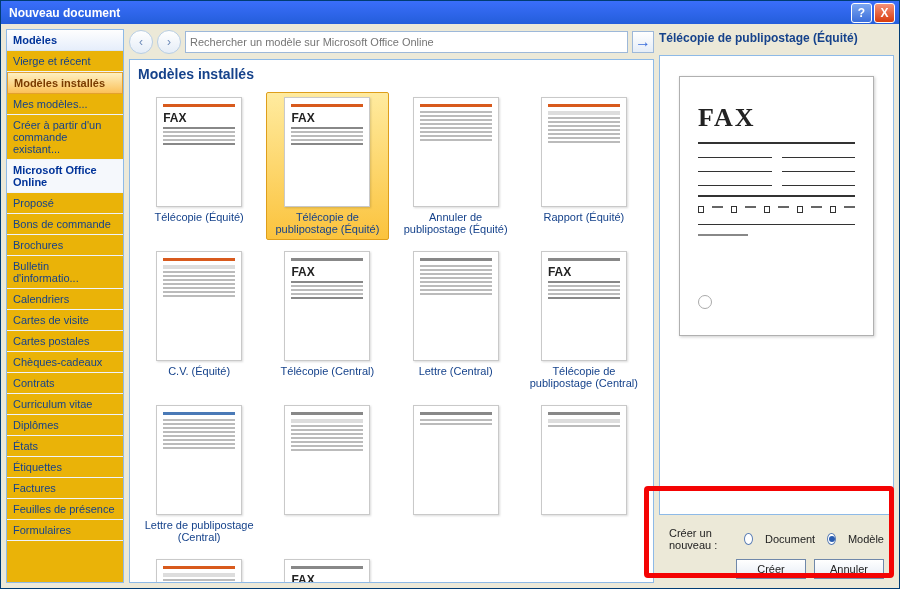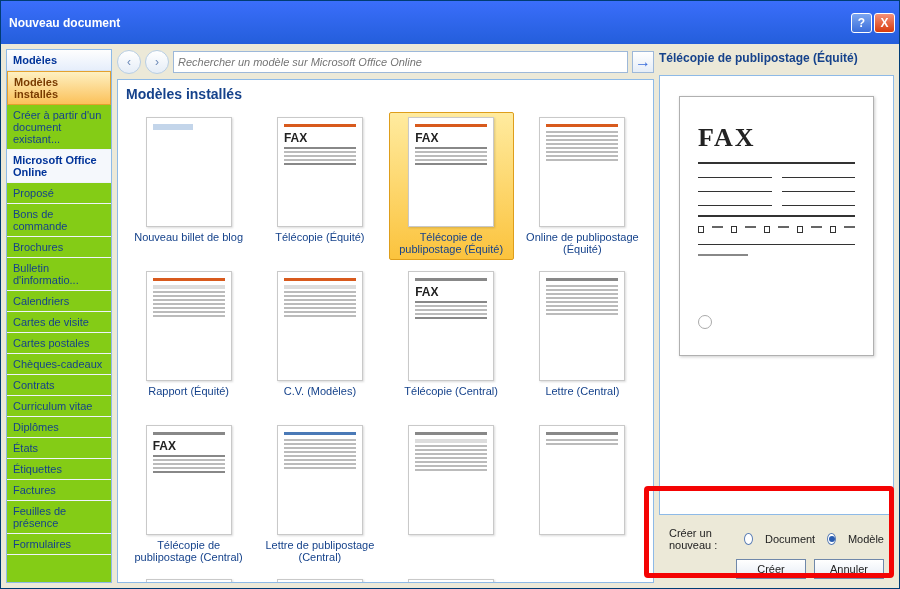--- a/index.html
+++ b/index.html
@@ -1,39 +1,39 @@
 <!DOCTYPE html>
 <html><head>
 <meta charset="utf-8">
 <style>
   * { box-sizing: border-box; margin: 0; padding: 0; font-family: Tahoma, Arial, sans-serif; }
   body { background: #fff; width: 900px; height: 589px; overflow: hidden; position: relative; }
 
   .window { width: 900px; height: 589px; border: 1px solid #003c74; background: #ece9d8; display: flex; flex-direction: column; }
 
-  .titlebar { height: 43px; background: linear-gradient(to bottom,#3a6efb 0%,#245edb 100%); display: flex; align-items: center; padding: 0 4px; color: #fff; font-size: 12px; font-weight: bold; }
+  .titlebar { height: 23px; background: linear-gradient(to bottom,#3a6efb 0%,#245edb 100%); display: flex; align-items: center; padding: 0 4px; color: #fff; font-size: 12px; font-weight: bold; }
   .titlebar .title { flex: 1; padding-left: 4px; }
   .titlebar .sysbtn { width: 21px; height: 20px; margin-left: 2px; border-radius: 3px; display: flex; align-items: center; justify-content: center; font-size: 12px; font-weight: bold; cursor: pointer; }
   .titlebar .help { background: linear-gradient(#7ba6f0,#3b6edb); border:1px solid #fff; }
   .titlebar .close { background: linear-gradient(#f59179,#d83b0c); border:1px solid #fff; }
 
   .body { flex: 1; display: flex; padding: 5px; gap: 5px; overflow: hidden; }
 
-  .sidebar { width: 106px; background: #84cc16; border: 1px solid #8ebae7; display: flex; flex-direction: column; font-size: 11px; }
+  .sidebar { width: 118px; background: #eab308; border: 1px solid #8ebae7; display: flex; flex-direction: column; font-size: 11px; }
   .sidebar-header { padding: 4px 6px; font-weight: bold; color: #003399; border-bottom: 1px solid #d6e4f4; background: linear-gradient(#fefefe,#e6eefb); }
   .sidebar-items { flex: 1; overflow-y: auto; }
   .sidebar-item { padding: 4px 6px; color: #15428b; cursor: pointer; border-bottom: 1px solid #eef3fb; white-space: normal; }
   .sidebar-item.selected { background: linear-gradient(#fef0c1,#fbc15a); color: #7a3b00; font-weight: bold; border:1px solid #e4a12e; }
   .sidebar-item.section { font-weight: bold; color: #003399; background:#f5f8fc; }
 
   .middle { flex: 1; display: flex; flex-direction: column; gap: 4px; overflow: hidden; }
   .navbar { height: 26px; display: flex; align-items: center; gap: 4px; }
   .navbtn { width: 24px; height: 24px; border: 1px solid #b8cee4; border-radius: 50%; background: linear-gradient(#fff,#e5edf7); display:flex;align-items:center;justify-content:center;color:#6c8ab8;font-size:12px; cursor:pointer;}
   .searchbox { flex: 1; height: 22px; border: 1px solid #9db8d9; background: #fff; display: flex; align-items: center; padding: 0 4px; }
-  .searchbox input { flex:1; border:none; outline:none; font-size:11px; color:#555; font-style:italic; }
+  .searchbox input { flex:1; border:none; outline:none; font-size:11px; color:#555; }
   .gobtn { width:22px; height:22px; border:1px solid #9db8d9; background:linear-gradient(#fff,#e5edf7); display:flex;align-items:center;justify-content:center;color:#3b6edb; cursor:pointer;}
 
   .content { flex:1; background:#fff; border:1px solid #8ebae7; display:flex; flex-direction:column; overflow:hidden;}
   .content-header { padding:6px 8px; font-size:14px; font-weight:bold; color:#15428b; }
   .gallery { flex:1; overflow-y:auto; padding:4px 8px 8px 8px; display:grid; grid-template-columns: repeat(4, 1fr); gap:6px; position:relative;}
   .gallery::-webkit-scrollbar{width:16px;}
   .gallery::-webkit-scrollbar-track{background:#eef2f8;}
   .gallery::-webkit-scrollbar-thumb{background:#b8cee4;border:1px solid #8ebae7;}
 
   .tile { display:flex; flex-direction:column; align-items:center; padding:4px; cursor:pointer; border:1px solid transparent; border-radius:2px;}
@@ -83,22 +83,24 @@
     <div class="sysbtn close">
         <span>X</span>
       </div>
   </div>
 
   <div class="body">
 
     <div class="sidebar">
       <div class="sidebar-header">Modèles</div>
       <div class="sidebar-items" id="sidebar-items">
+          <div class="sidebar-item">Vierge et récent</div>
           <div class="sidebar-item selected">Modèles installés</div>
-          <div class="sidebar-item">Créer à partir d'un document existant...</div>
+          <div class="sidebar-item">Mes modèles...</div>
+          <div class="sidebar-item">Créer à partir d'un commande existant...</div>
           <div class="sidebar-item section">Microsoft Office Online</div>
           <div class="sidebar-item">Proposé</div>
           <div class="sidebar-item">Bons de commande</div>
           <div class="sidebar-item">Brochures</div>
           <div class="sidebar-item">Bulletin d'informatio...</div>
           <div class="sidebar-item">Calendriers</div>
           <div class="sidebar-item">Cartes de visite</div>
           <div class="sidebar-item">Cartes postales</div>
           <div class="sidebar-item">Chèques-cadeaux</div>
           <div class="sidebar-item">Contrats</div>
@@ -125,27 +127,20 @@
         </div>
         <div class="gobtn">
             <span>→</span>
           </div>
       </div>
       <div class="content">
         <div class="content-header">Modèles installés</div>
         <div class="gallery" id="gallery">
             <div class="tile">
               <div class="thumb">
-                <div style="width:40px;height:6px;background:#c3d5ea;"></div>
-                <div style="flex:1"></div>
-              </div>
-              <div class="tile-label">Nouveau billet de blog</div>
-            </div>
-            <div class="tile">
-              <div class="thumb">
                 <div class="orange-accent"></div>
                 <div class="fax-header">FAX</div>
                 <div class="line"></div>
                 <div class="text-line"></div>
                 <div class="text-line"></div>
                 <div class="text-line"></div>
                 <div class="line"></div>
                 <div style="flex:1"></div>
               </div>
               <div class="tile-label">Télécopie (Équité)</div>
@@ -169,21 +164,21 @@
                 <div class="text-line"></div>
                 <div class="text-line"></div>
                 <div class="text-line"></div>
                 <div class="text-line"></div>
                 <div class="text-line"></div>
                 <div class="text-line"></div>
                 <div class="text-line"></div>
                 <div class="text-line"></div>
                 <div style="flex:1"></div>
               </div>
-              <div class="tile-label">Online de publipostage (Équité)</div>
+              <div class="tile-label">Annuler de publipostage (Équité)</div>
             </div>
             <div class="tile">
               <div class="thumb">
                 <div class="orange-accent"></div>
                 <div class="block"></div>
                 <div class="text-line"></div>
                 <div class="text-line"></div>
                 <div class="text-line"></div>
                 <div class="text-line"></div>
                 <div class="text-line"></div>
@@ -199,21 +194,21 @@
                 <div class="block"></div>
                 <div class="text-line"></div>
                 <div class="text-line"></div>
                 <div class="text-line"></div>
                 <div class="text-line"></div>
                 <div class="text-line"></div>
                 <div class="text-line"></div>
                 <div class="text-line"></div>
                 <div style="flex:1"></div>
               </div>
-              <div class="tile-label">C.V. (Modèles)</div>
+              <div class="tile-label">C.V. (Équité)</div>
             </div>
             <div class="tile">
               <div class="thumb">
                 <div class="gray-accent"></div>
                 <div class="fax-header">FAX</div>
                 <div class="line"></div>
                 <div class="text-line"></div>
                 <div class="text-line"></div>
                 <div class="text-line"></div>
                 <div class="line"></div>

